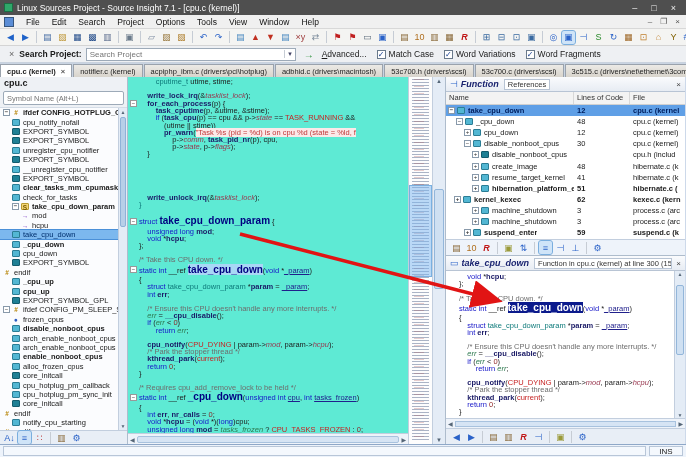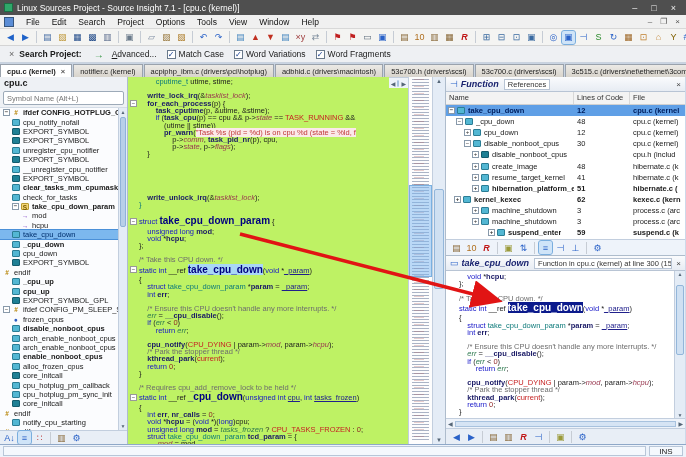--- a/index.html
+++ b/index.html
@@ -59,21 +59,21 @@
   .tree-row.bold { font-weight:bold; }
   .tree-row.sel { background:#7cb8ee; outline:1px solid #4a90d8; color:#00306e; }
   .t-exp { width:7px; height:7px; border:1px solid #8899aa; background:#fff; font-size:6px; line-height:5px; text-align:center; color:#333; margin-right:2px; flex:0 0 auto; }
   .t-chip { width:8px; height:7px; border-radius:1px; margin-right:3px; flex:0 0 auto; font-size:6.5px; line-height:7px; text-align:center; font-weight:bold; }
   .tree-scroll { position:absolute; right:0; top:0; bottom:0; width:9px; background:#e4ecf6; border-left:1px solid #c2cede; }
   .tree-scroll .thumb { position:absolute; left:1px; right:1px; top:9px; height:110px; background:#b8cfe8; border:1px solid #8fb2d8; border-radius:2px; }
   .tree-scroll .ar { position:absolute; left:0; right:0; text-align:center; font-size:5px; color:#567; }
   .sb-tools { height:14px; background:#e8eef6; border-top:1px solid #c2cede; display:flex; align-items:center; padding:0 2px; }
 
   
-  .editor { width:280px; background:#bef264; position:relative; display:flex; flex-direction:row; min-width:0; }
+  .editor { width:280px; background:#5eead4; position:relative; display:flex; flex-direction:column; min-width:0; }
   .code-area { flex:1; overflow:hidden; padding-top:1px; }
   .cl { white-space:pre; line-height:7.2px; font-size:7.5px; display:flex; }
   .cl .gut { width:11px; flex:0 0 auto; text-align:center; position:relative; }
   .cl.big { line-height:11.5px; }
   .fold-box { display:inline-block; width:7px; height:7px; border:1px solid #999; background:#fff; font-size:6px; line-height:5px; color:#333; vertical-align:middle; }
   .seg-k { color:#1616c8; } .seg-p { color:#1c1c1c; }
   .seg-f { color:#1a1a66; font-weight:bold; }
   .seg-b { color:#000080; font-weight:bold; font-size:10px; }
   .seg-t { color:#0d7a7a; }
   .seg-m { color:#98364e; font-style:italic; }
@@ -219,20 +219,24 @@
       <span class="tb-ico" style="color: rgb(160, 106, 42);">▦</span>
       <span class="tb-ico" style="color: rgb(192, 128, 48);">⊡</span>
       <span class="tb-ico" style="color: rgb(192, 128, 48);">⌂</span>
       <span class="tb-ico" style="color: rgb(128, 96, 0);">Y</span>
       <span class="tb-ico" style="color: rgb(42, 98, 200);">##</span>
     </div>
 
   <div class="searchbar">
     <span class="closex">×</span>
     <span class="lbl">Search Project:</span>
+    <span class="search-box">
+      <input placeholder="Search Project" style="">
+      <span class="dd">▾</span>
+    </span>
     <span class="go-arrow">→</span>
     <span class="adv">Advanced...</span>
     <span id="search-checks" style="display:flex">
         <span class="check">
           <span class="box">✓</span>
           <span>Match Case</span>
         </span>
         <span class="check">
           <span class="box">✓</span>
           <span>Word Variations</span>
@@ -616,21 +620,21 @@
             <div class="rel-row">
               <span class="rel-cell-name" style="width: 128px; padding-left: 26px;">
                 <span class="t-exp">+</span>
                 <span class="t-chip" style="background: rgb(83, 183, 211); border: 1px solid rgb(43, 125, 149);"></span>
                 <span style="overflow: hidden;">machine_shutdown</span>
               </span>
               <span class="rel-cell-loc" style="width: 56px;">3</span>
               <span class="rel-cell-file">process.c (arc</span>
             </div>
             <div class="rel-row bold">
-              <span class="rel-cell-name" style="width: 128px; padding-left: 42px;">
+              <span class="rel-cell-name" style="width: 128px; padding-left: 18px;">
                 <span class="t-exp">+</span>
                 <span class="t-chip" style="background: rgb(83, 183, 211); border: 1px solid rgb(43, 125, 149);"></span>
                 <span style="overflow: hidden;">suspend_enter</span>
               </span>
               <span class="rel-cell-loc" style="width: 56px;">59</span>
               <span class="rel-cell-file">suspend.c (k</span>
             </div>
           </div>
         <div class="rel-tools" id="relation-tools">
             <span class="tb-ico" style="color: rgb(138, 106, 58);">▤</span>

